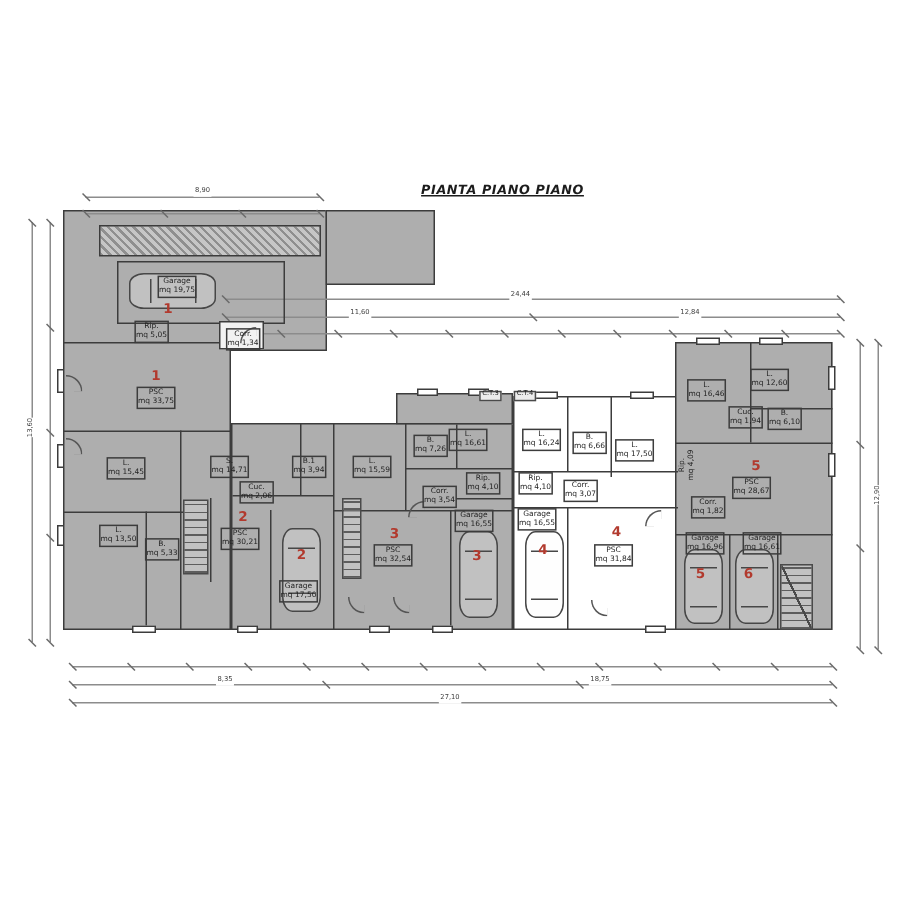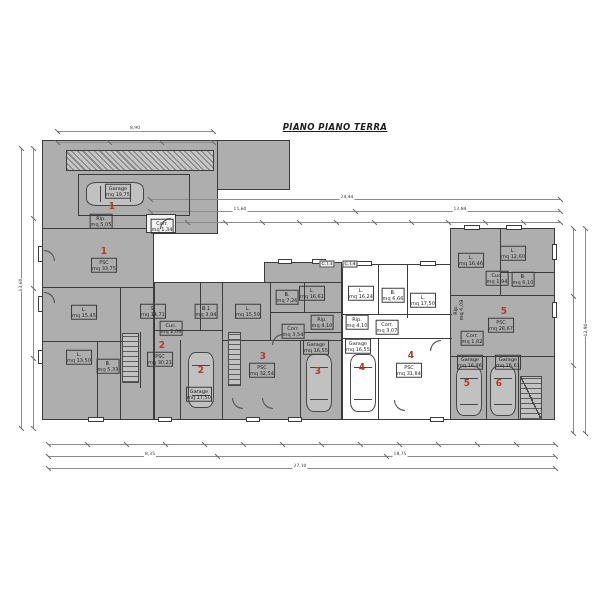--- a/index.html
+++ b/index.html
@@ -41,21 +41,21 @@
   .lbl.ct{font-size:4.5px;background:#ececec;border:1px solid #4a4a4a;padding:0 1px;line-height:1.1;}
   .lbl.dim{font-size:4.5px;color:#3d3d3d;background:#fff;padding:0 1px;}
   .lbl.dimv{font-size:4.5px;color:#3d3d3d;background:#fff;transform:translate(-50%,-50%) rotate(-90deg);}
   .lbl.roomv{transform:translate(-50%,-50%) rotate(-90deg);}
 </style>
 </head>
 <body>
 
 <div id="canvas">
 
-  <div class="title">PIANO PIANO TERRA</div>
+  <div class="title">PIANTA PIANO PIANO</div>
 
   <div class="dl" style="left:57px;top:131px;width:156px;">
       <span class="tick" style="left: 0px;"></span>
       <span class="tick" style="left: 156px;"></span>
     </div>
   <div class="dl" style="left:57px;top:142px;width:156px;">
       <span class="tick" style="left: 0px;"></span>
       <span class="tick" style="left: 52px;"></span>
       <span class="tick" style="left: 104px;"></span>
       <span class="tick" style="left: 156px;"></span>

